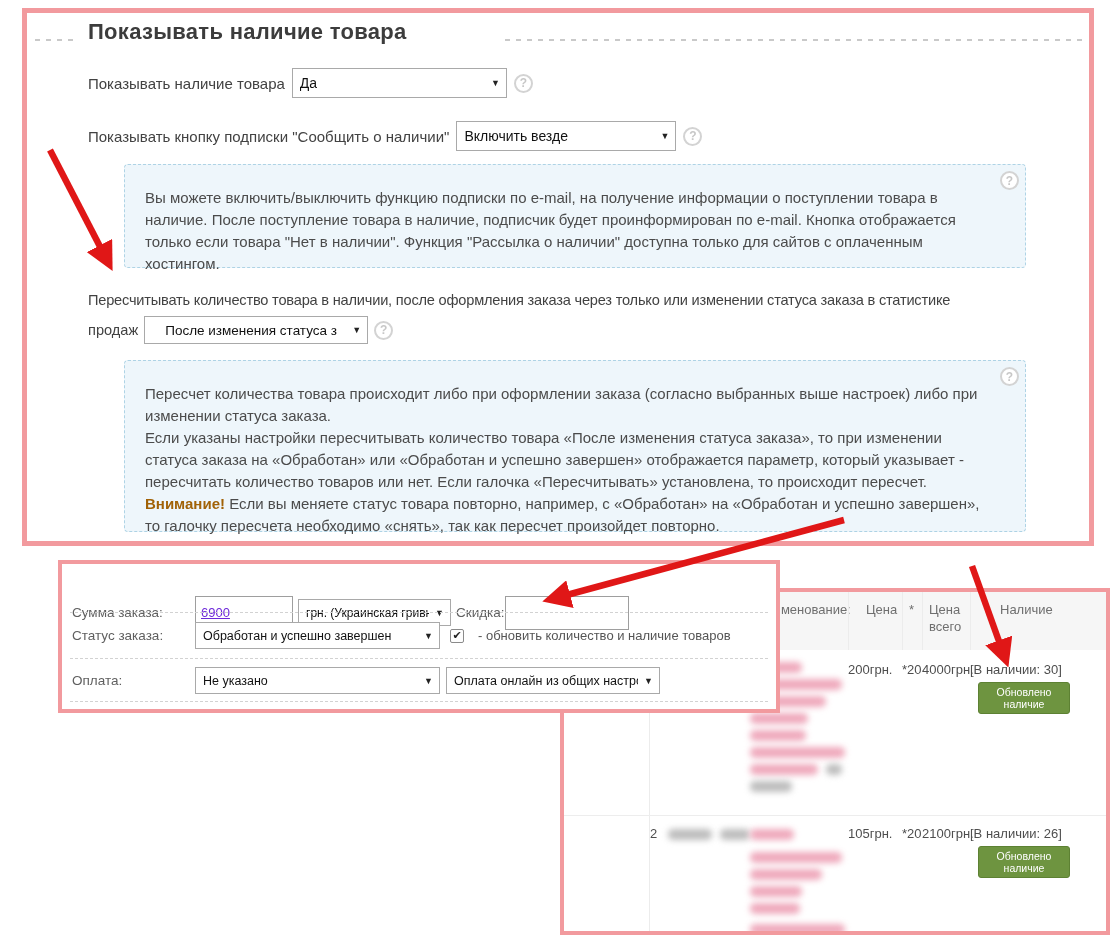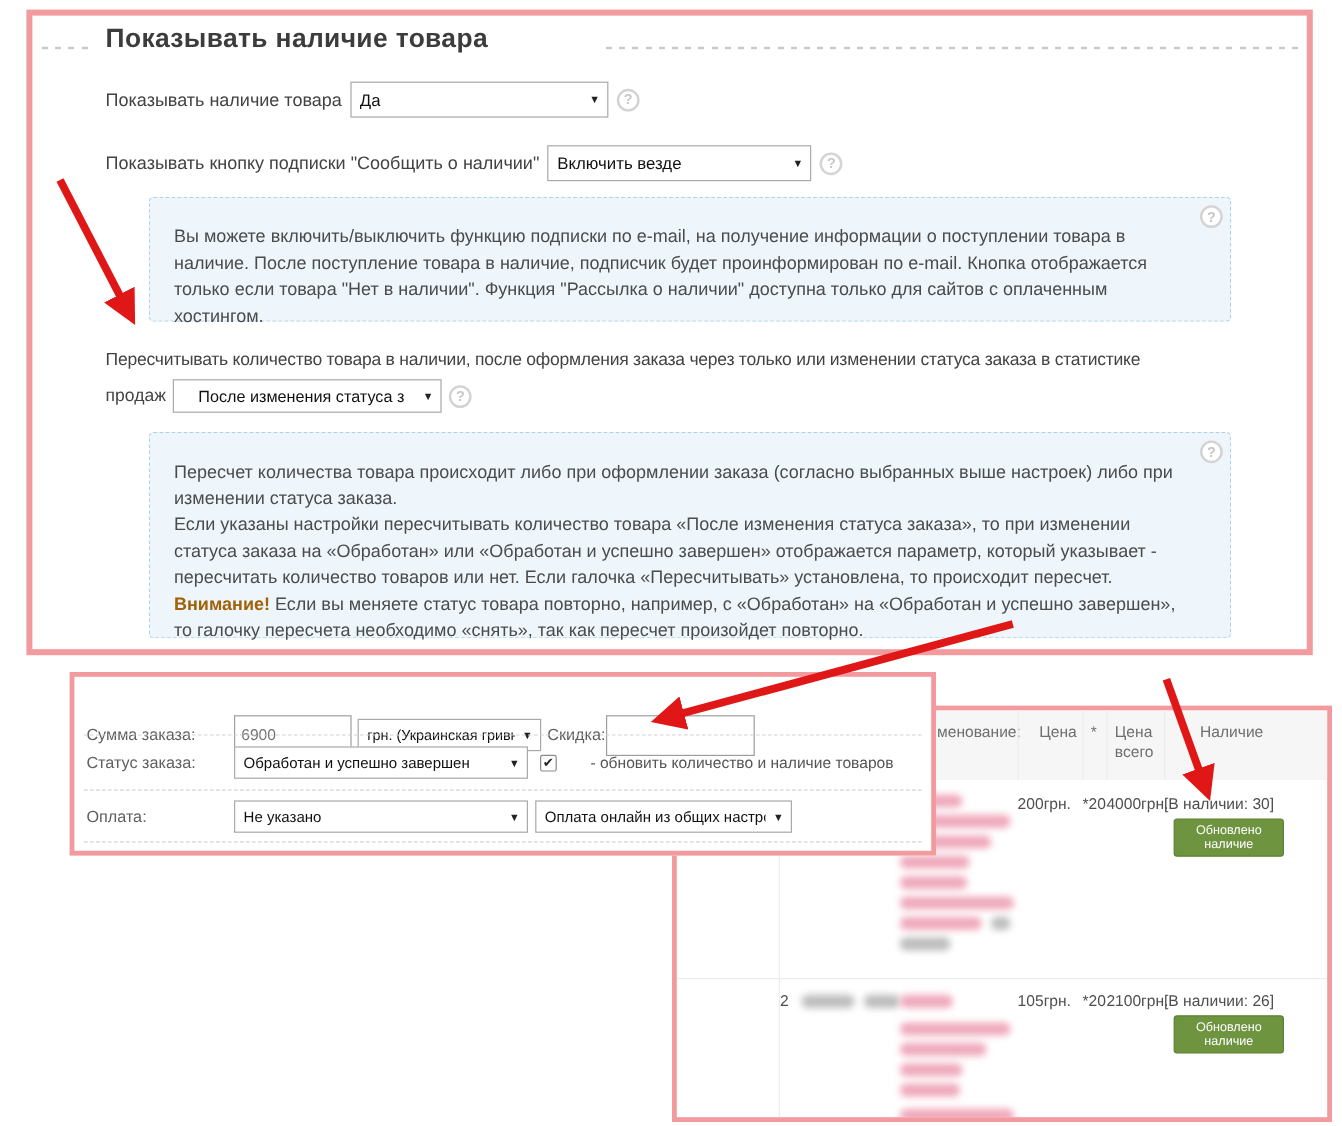--- a/index.html
+++ b/index.html
@@ -38,28 +38,28 @@
 
   .recalc-line1 { position:absolute; left:61px; top:279px; width:1000px;
                   font-size:14.6px; color:#424242; letter-spacing:-0.2px; white-space:nowrap; }
   .recalc-line2 { position:absolute; left:61px; top:303px; display:flex; align-items:center; gap:6px; }
 
   
   #panel2 { left:58px; top:560px; width:722px; height:153px; border-width:4px; z-index:20; }
   .form-row { position:absolute; left:0; width:714px; display:flex; align-items:center; }
   .form-row .lbl { position:absolute; left:10px; font-size:13.5px; color:#5f5f5f; }
   .fsel { height:27px; font-size:12px; }
-  .fin  { height:34px; border:1px solid #9e9e9e; font-size:13px; padding:0 5px; color:#737373;
-          font-family:"Liberation Sans",sans-serif; background:#fff; }
+  .fin  { height:34px; border:1px solid #9e9e9e; font-size:13px; padding:0 5px; color:#6d28d9;
+          font-family:"Liberation Sans",sans-serif; background:#fff;text-decoration:underline; }
   .sep { position:absolute; left:8px; width:698px; height:0;
          border-top:1px dashed #d2d2d2; }
   .cbx { width:14px; height:14px; border:1px solid #8a8a8a; border-radius:2px; background:#fdfdfd;
          display:inline-flex; align-items:center; justify-content:center;
          font-size:11px; color:#222; cursor:pointer; }
-  .cbx-lbl { font-size:13px; color:#555; margin-left:21px; white-space:nowrap; }
+  .cbx-lbl { font-size:13px; color:#555; margin-left:7px; white-space:nowrap; }
 
   
   #panel3 { left:560px; top:588px; width:550px; height:347px; border-width:4px; z-index:10; overflow:hidden; }
   .tbl { position:relative; width:542px; font-size:13px; color:#4e4e4e; }
   .trow { display:grid; grid-template-columns:86px 18px 82px 98px 54px 20px 48px 1fr; }
   .thead { background:#f6f6f6; color:#6f6f6f; height:58px; }
   .thead > div { padding:9px 4px 0 6px; border-left:1px solid #ececec; line-height:17px; }
   .thead > div:first-child, .thead > div:nth-child(2), .thead > div:nth-child(3) { border-left:none; }
   .tbody-row > div { padding-top:12px; }
   .c1 { border-right:1px solid #ececec; }

